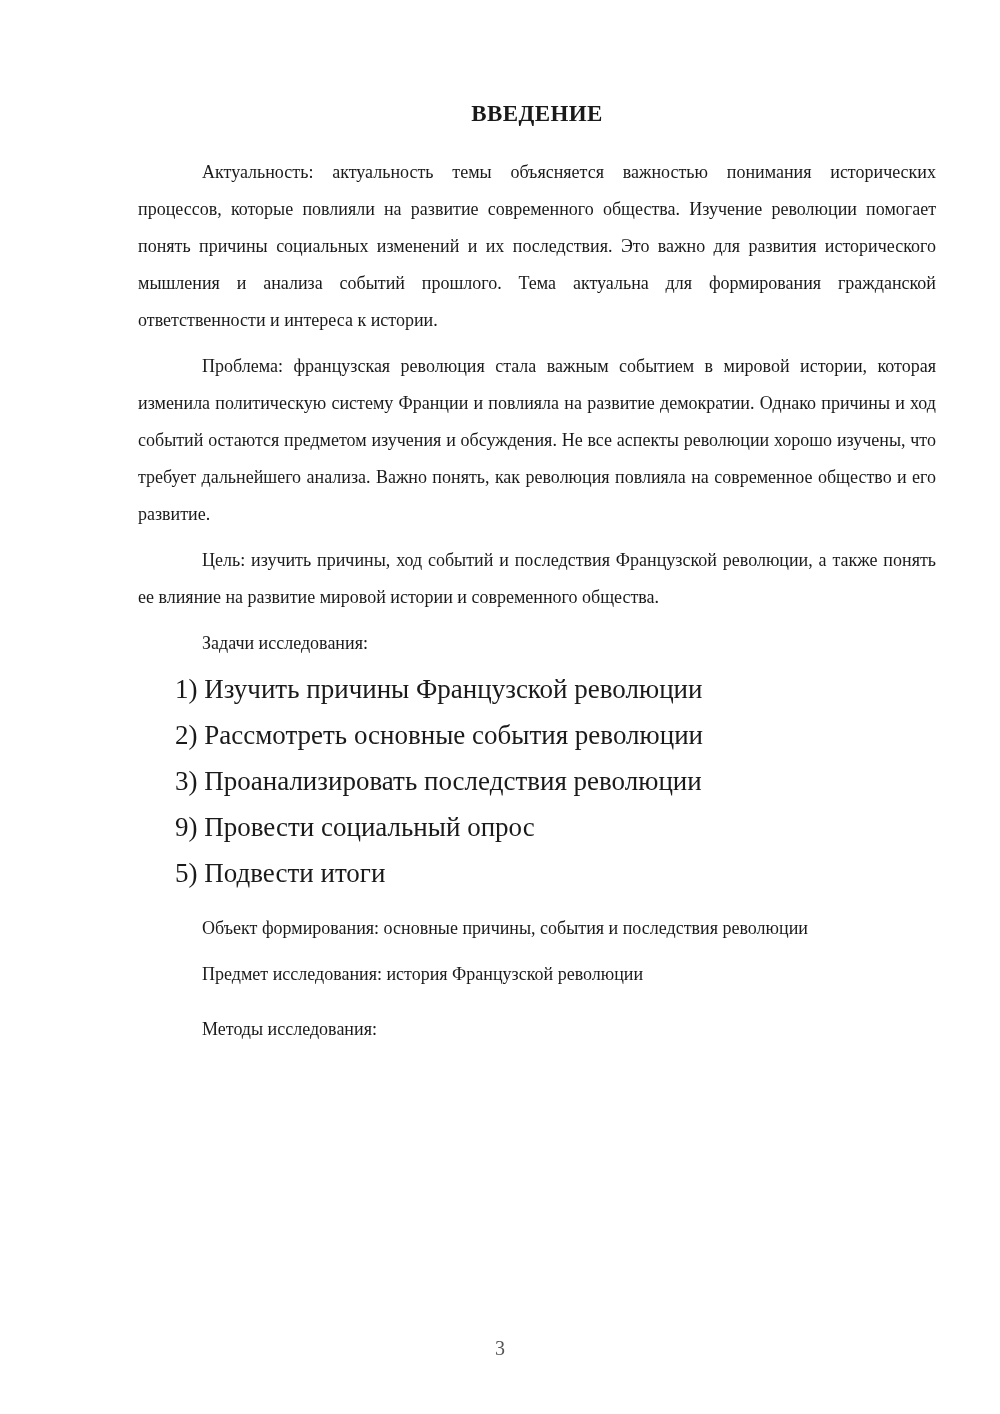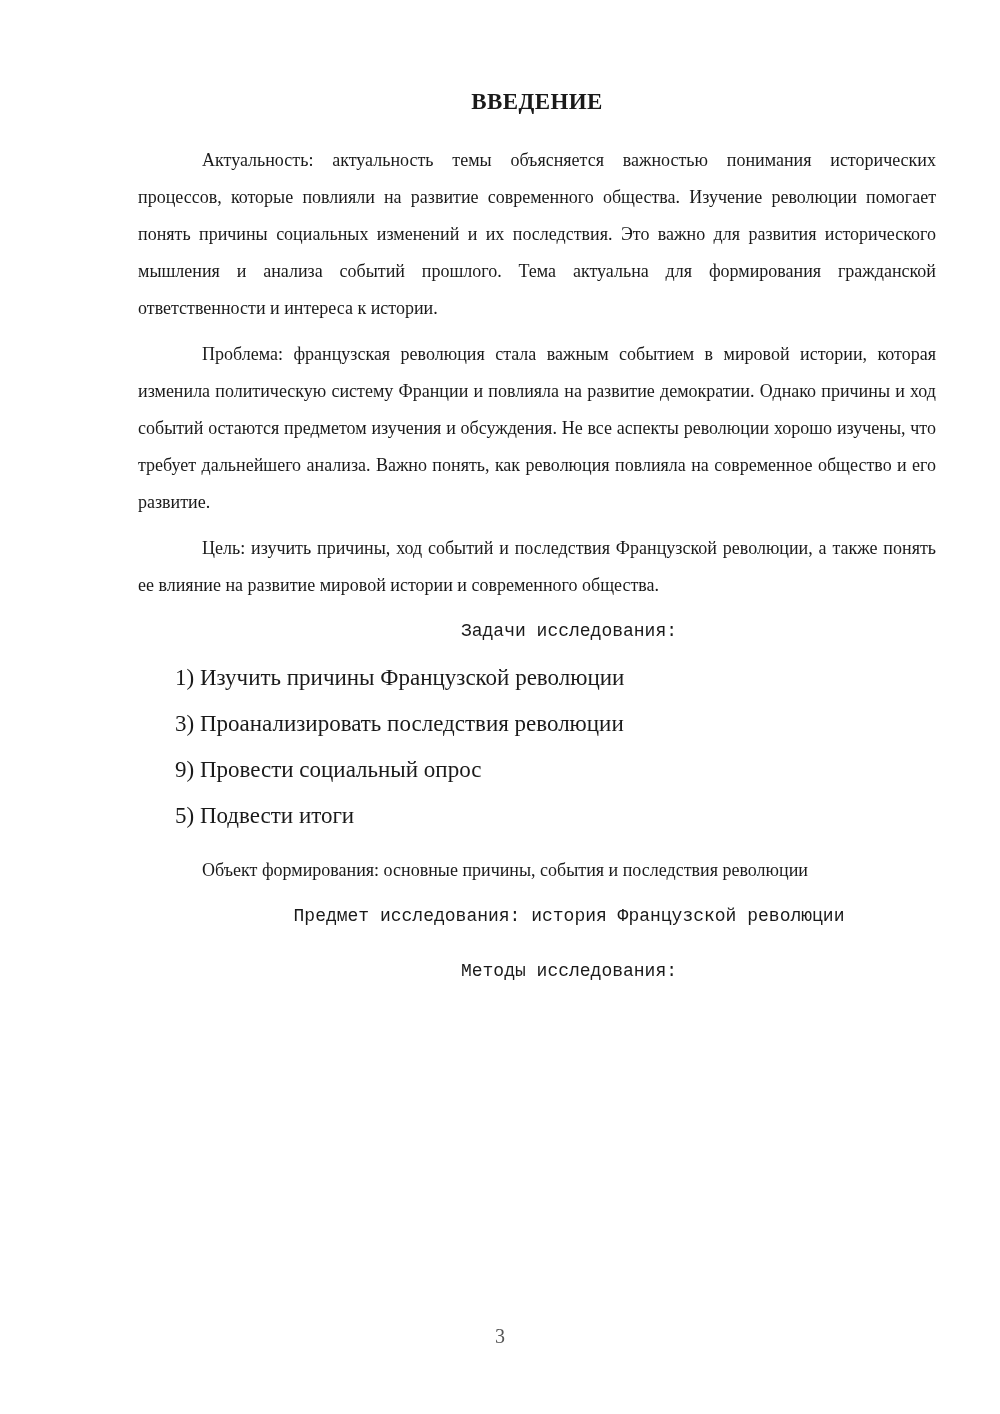--- a/index.html
+++ b/index.html
@@ -14,21 +14,21 @@
     position: relative;
     overflow: hidden;
     font-family: "Liberation Serif", "DejaVu Serif", serif;
     color: #1a1a1a;
     -webkit-font-smoothing: antialiased;
   }
 
   .page {
     position: absolute;
     left: 0;
-    top: 0;
+    top: 12px;
     width: 1000px;
     height: 1350px;
     background: #ffffff;
     box-sizing: border-box;
   }
 
   .content {
     position: absolute;
     left: 138px;
     top: 88px;
@@ -48,36 +48,35 @@
     margin: 0 0 0 0;
     font-size: 18px;
     line-height: 37px;
     text-align: justify;
     text-justify: inter-word;
     text-indent: 64px;
     hyphens: none;
   }
 
   p.para.last-left {
-    text-align: center;
-    font-family: Liberation Mono, monospace;
+    text-align: left;
   }
 
   .gap-para {
     height: 9px;
   }
 
   ol.tasks {
     list-style: none;
     margin: 9px 0 0 0;
     padding: 0;
   }
 
   ol.tasks li {
-    font-size: 23px;
+    font-size: 27px;
     line-height: 37px;
     margin: 0 0 9px 0;
     padding-left: 37px;
     text-indent: 0;
     white-space: nowrap;
   }
 
   .page-number {
     position: absolute;
     left: 0;
@@ -106,20 +105,21 @@
     <div class="gap-para"></div>
 
     <p class="para">Цель: изучить причины, ход событий и последствия Французской революции, а также понять ее влияние на развитие мировой истории и современного общества.</p>
 
     <div class="gap-para"></div>
 
     <p class="para last-left">Задачи исследования:</p>
 
     <ol class="tasks">
       <li>1) Изучить причины Французской революции</li>
+      <li>2) Рассмотреть основные события революции</li>
       <li>3) Проанализировать последствия революции</li>
       <li>9) Провести социальный опрос</li>
       <li>5) Подвести итоги</li>
     </ol>
 
     <div class="gap-para"></div>
 
     <p class="para">Объект формирования: основные причины, события и последствия революции</p>
 
     <div class="gap-para"></div>

